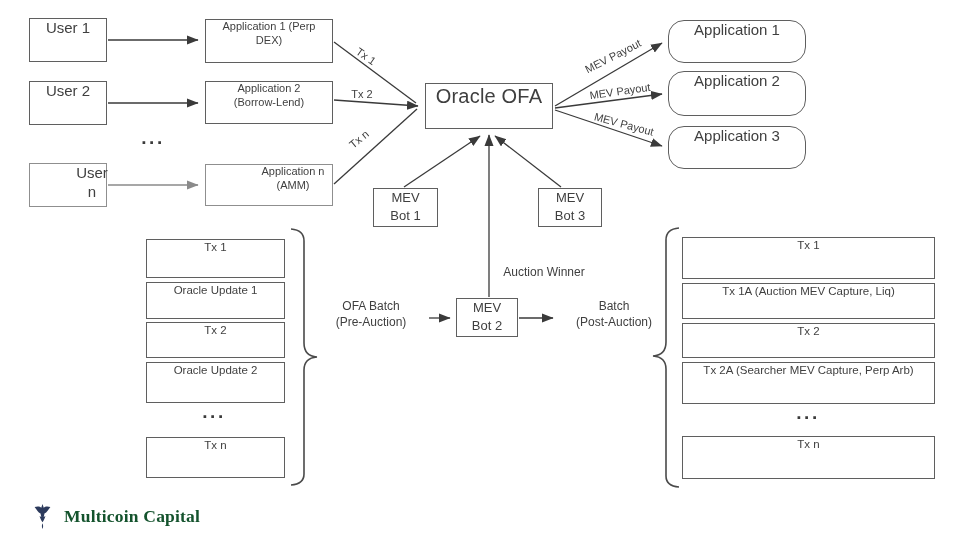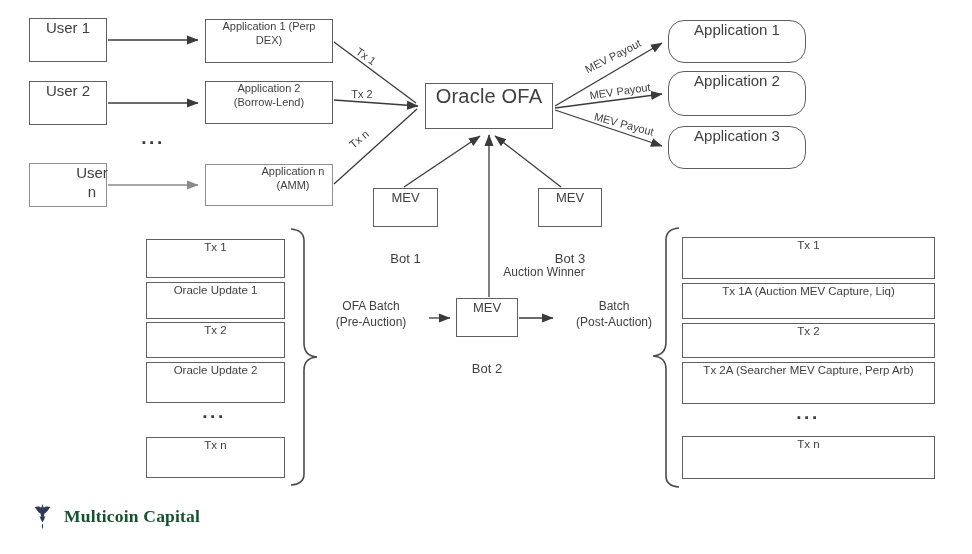--- a/index.html
+++ b/index.html
@@ -12,21 +12,21 @@
   .box{
     position:absolute;box-sizing:border-box;border:1.4px solid #5f5f5f;background:#ffffff;
     display:flex;flex-direction:column;align-items:center;justify-content:flex-start;
     text-align:center;line-height:1.25;
   }
   .box.light{border-color:#8f8f8f;padding-left:48px;}
   .user{font-size:15px;}
   .appL{font-size:11px;}
   .oracle{font-size:20px;letter-spacing:0.2px;}
   .appR{font-size:15px;border-radius:16px;}
-  .bot{font-size:13px;line-height:1.35;gap:43px;}
+  .bot{font-size:13px;line-height:1.35;}
   .batch{font-size:11.5px;}
   .lbl{
     position:absolute;font-size:11px;white-space:nowrap;
     transform:translate(-50%,-50%);
   }
   .lbl2{
     position:absolute;font-size:12px;text-align:center;line-height:1.3;
     transform:translate(-50%,-50%);white-space:nowrap;
   }
   .dots{

